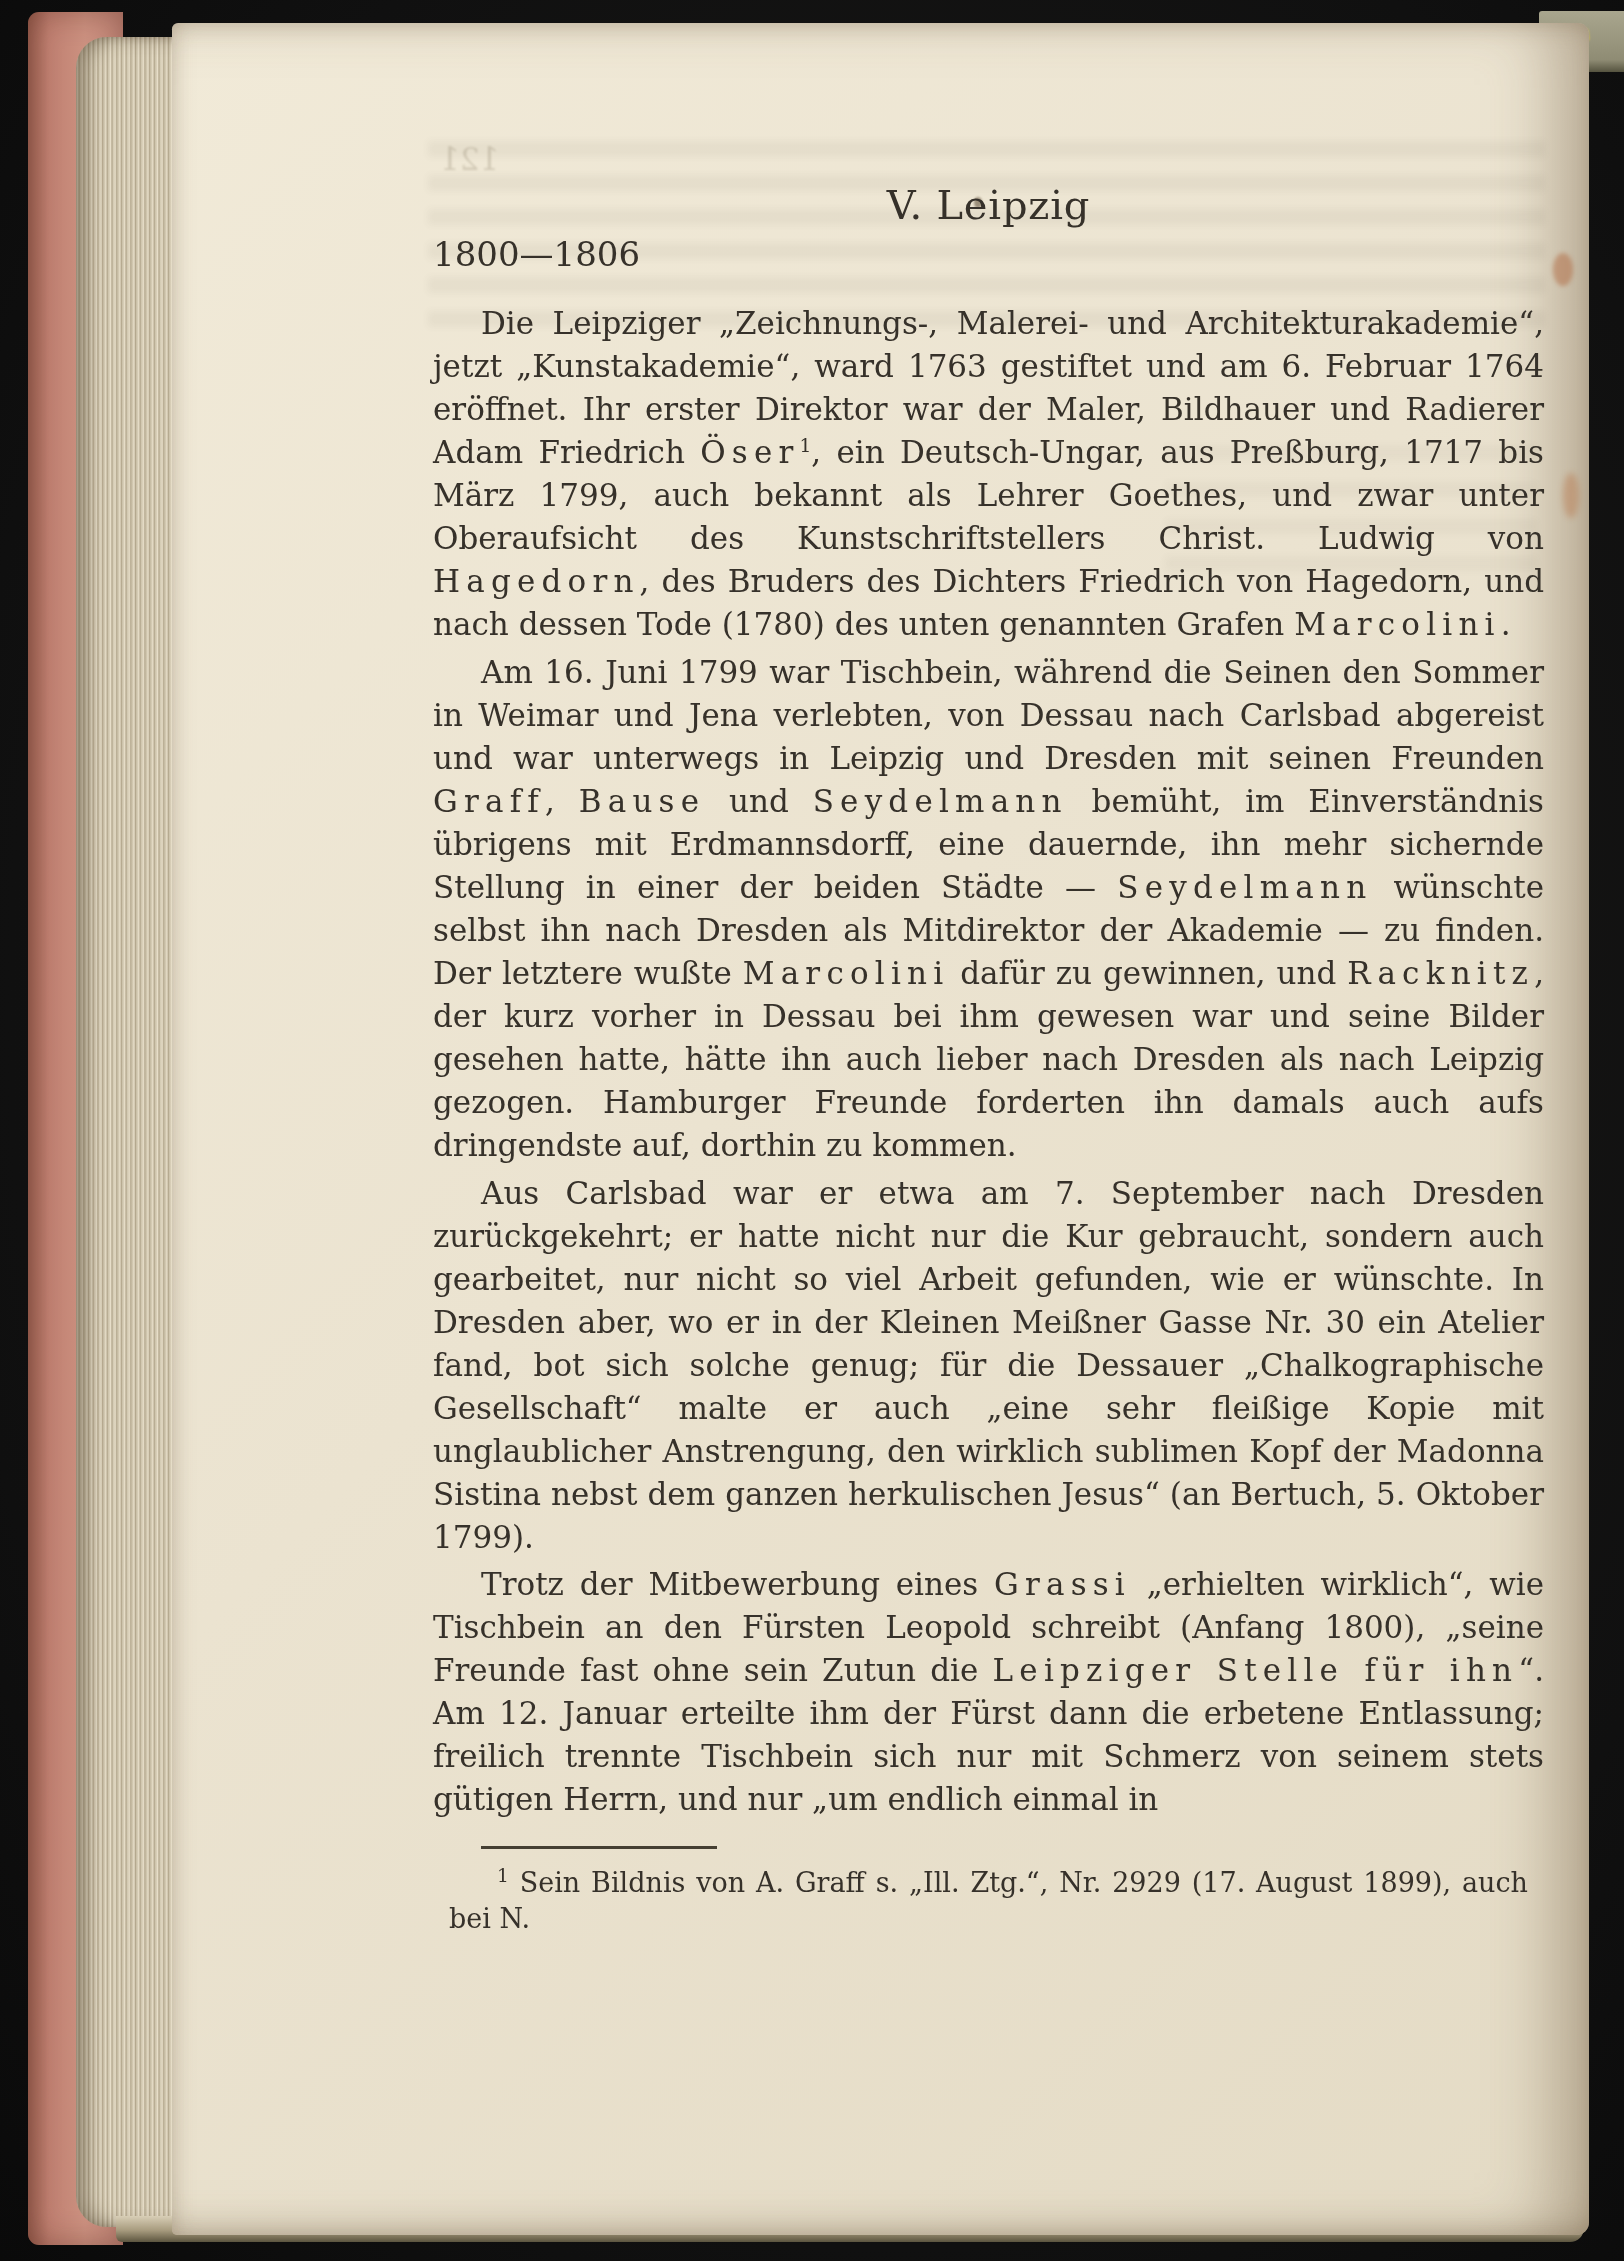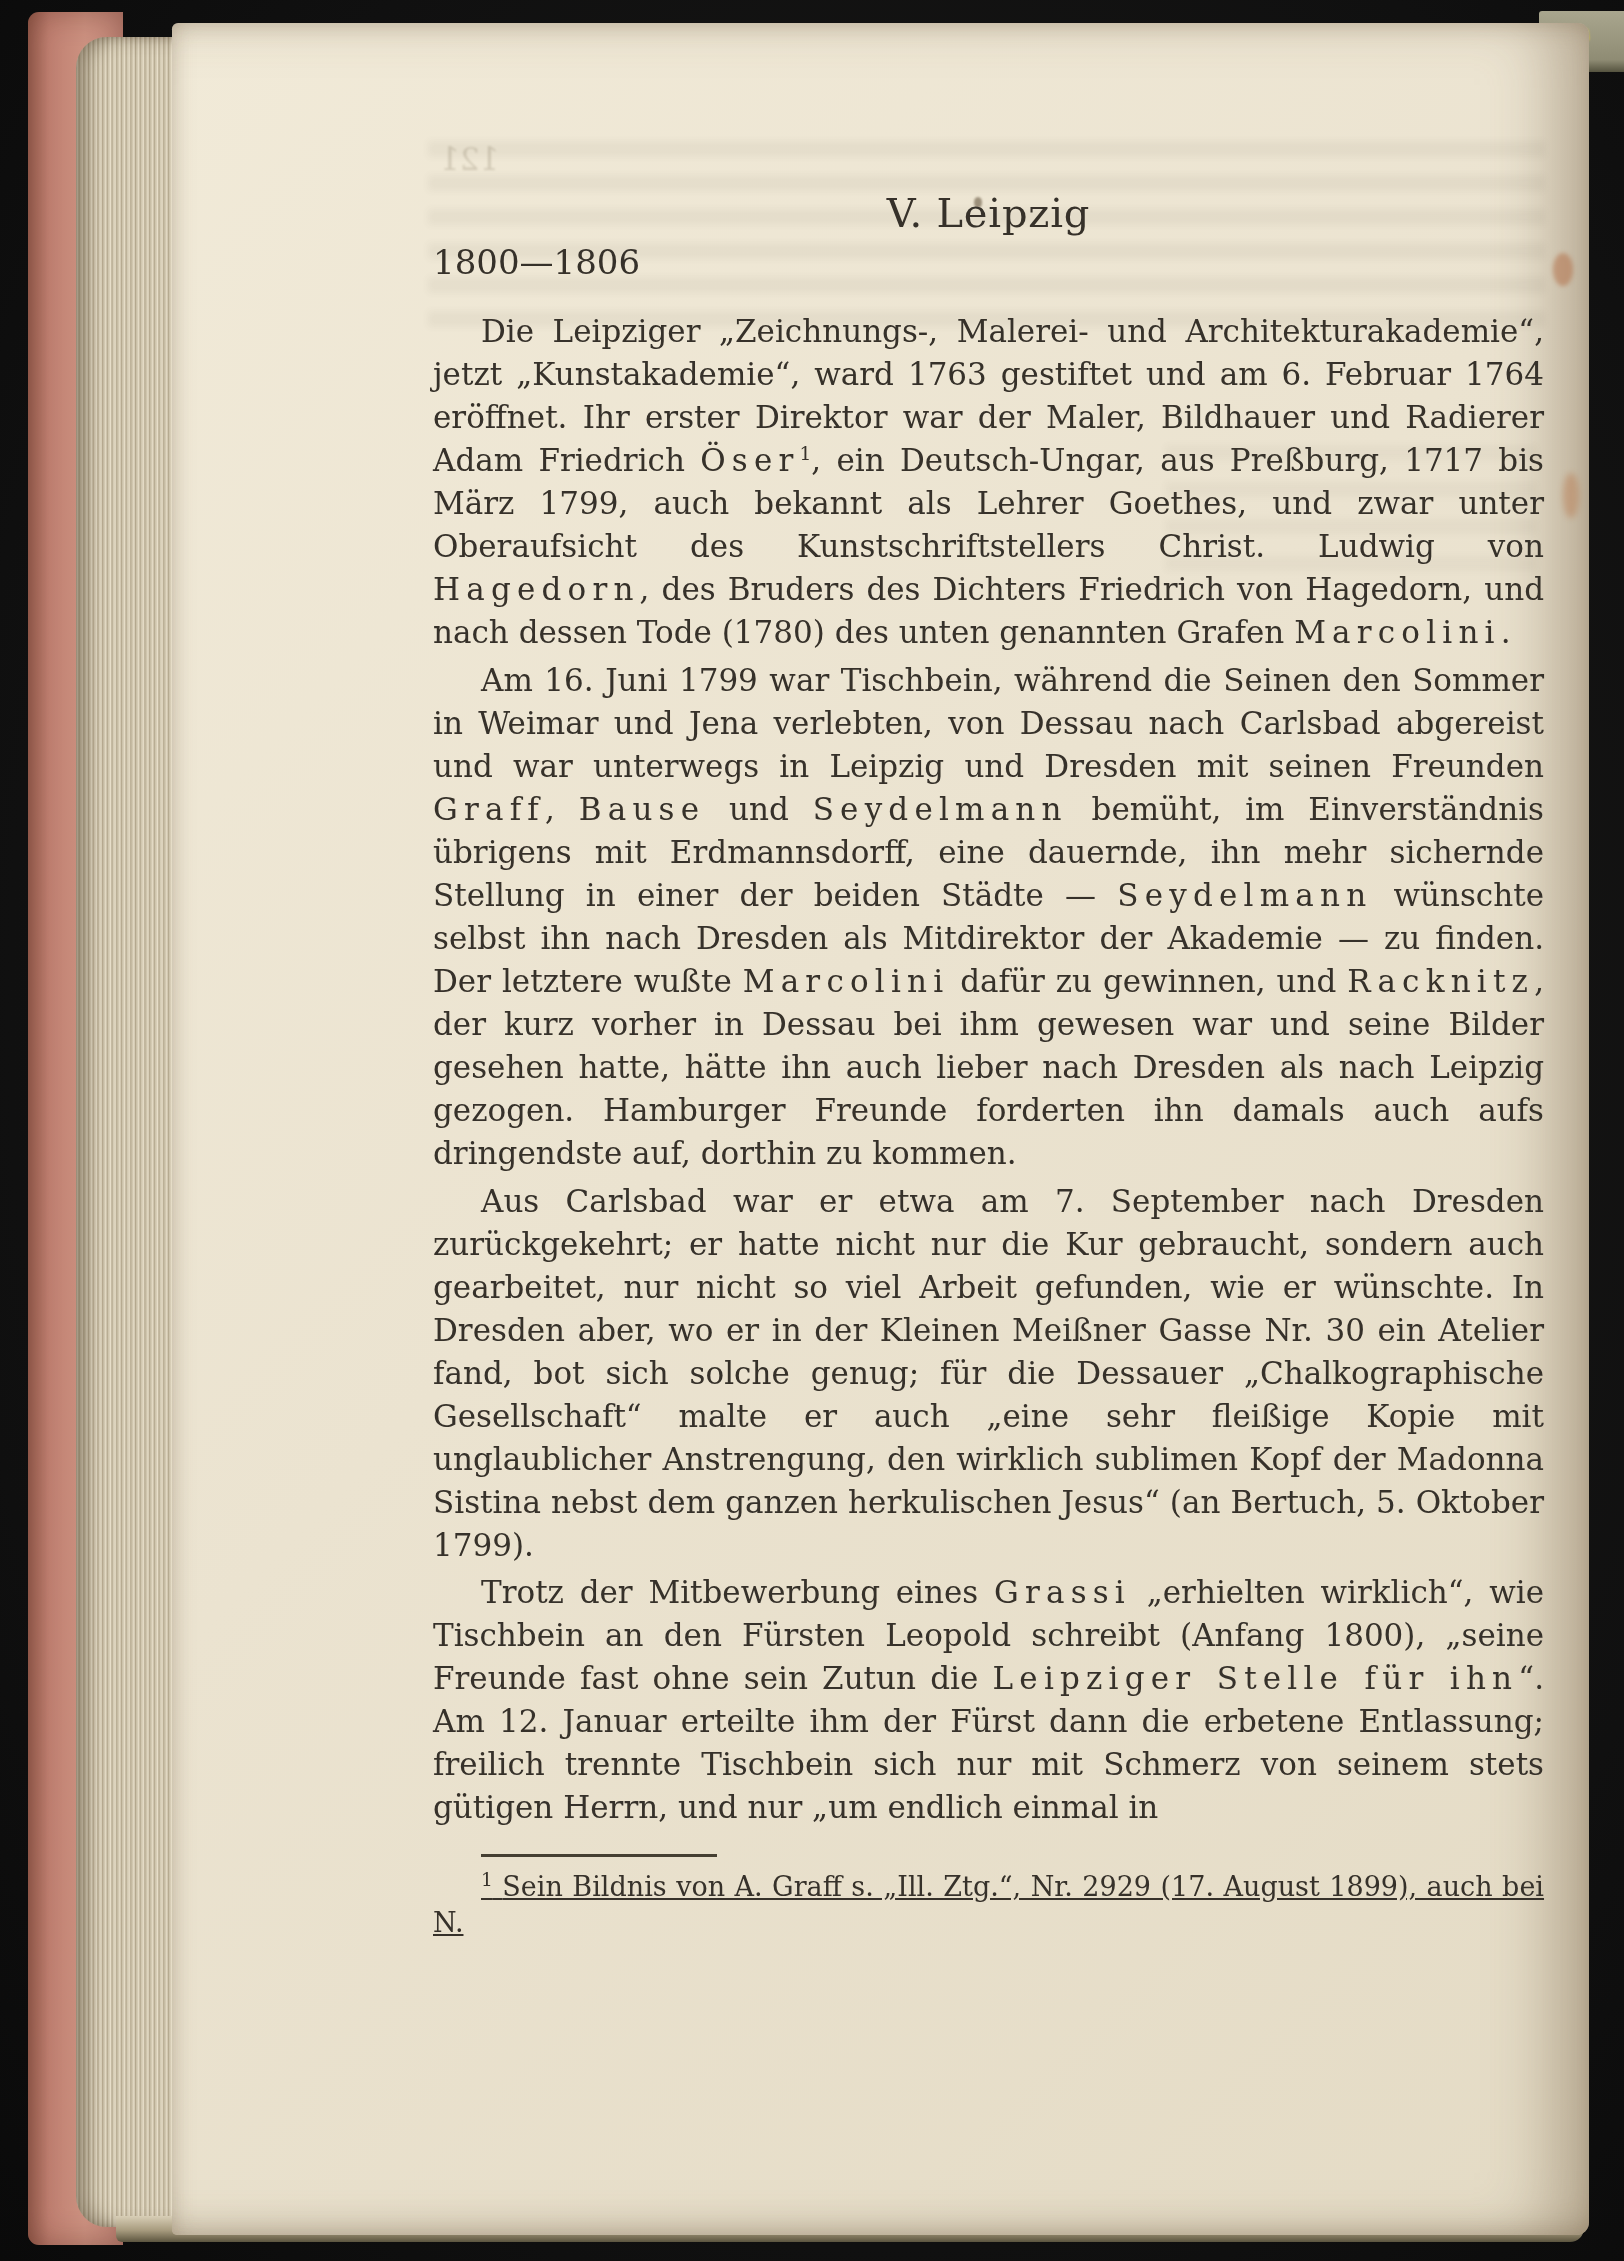--- a/index.html
+++ b/index.html
@@ -143,21 +143,21 @@
     background: #b8794e; opacity: 0.45; filter: blur(3.1px);
   }
   .stain-3 {
     left: 802px; top: 174px; width: 7.8px; height: 11px;
     background: #5a4a33; opacity: 0.55; filter: blur(0.8px);
   }
   
   .content {
     position: absolute;
     left: 261px;
-    top: 12px;
+    top: 4px;
     width: 1111px;
     color: #36312a;
     font-size: 31px;
     line-height: 43px;
     text-align: justify;
   }
   .heading {
     margin: 155px 0 0 0;
     text-align: center;
     font-size: 40px;
@@ -180,26 +180,25 @@
     vertical-align: super;
   }
   .footnote { margin-top: 25px; }
   .footnote-rule {
     width: 236px;
     height: 2.3px;
     background: #453f32;
     margin: 0 0 12.4px 48px;
   }
   .footnote-text {
-    margin: 0;
+    margin: 16px;
     font-size: 27px;
     line-height: 36px;
     text-indent: 48px;
     text-align: justify;
-    text-decoration: underline;
   }
 </style>
 </head>
 <body>
 
 <div class="scene">
 
   <div class="board">
     <div class="board-yellow"></div>
   </div>

